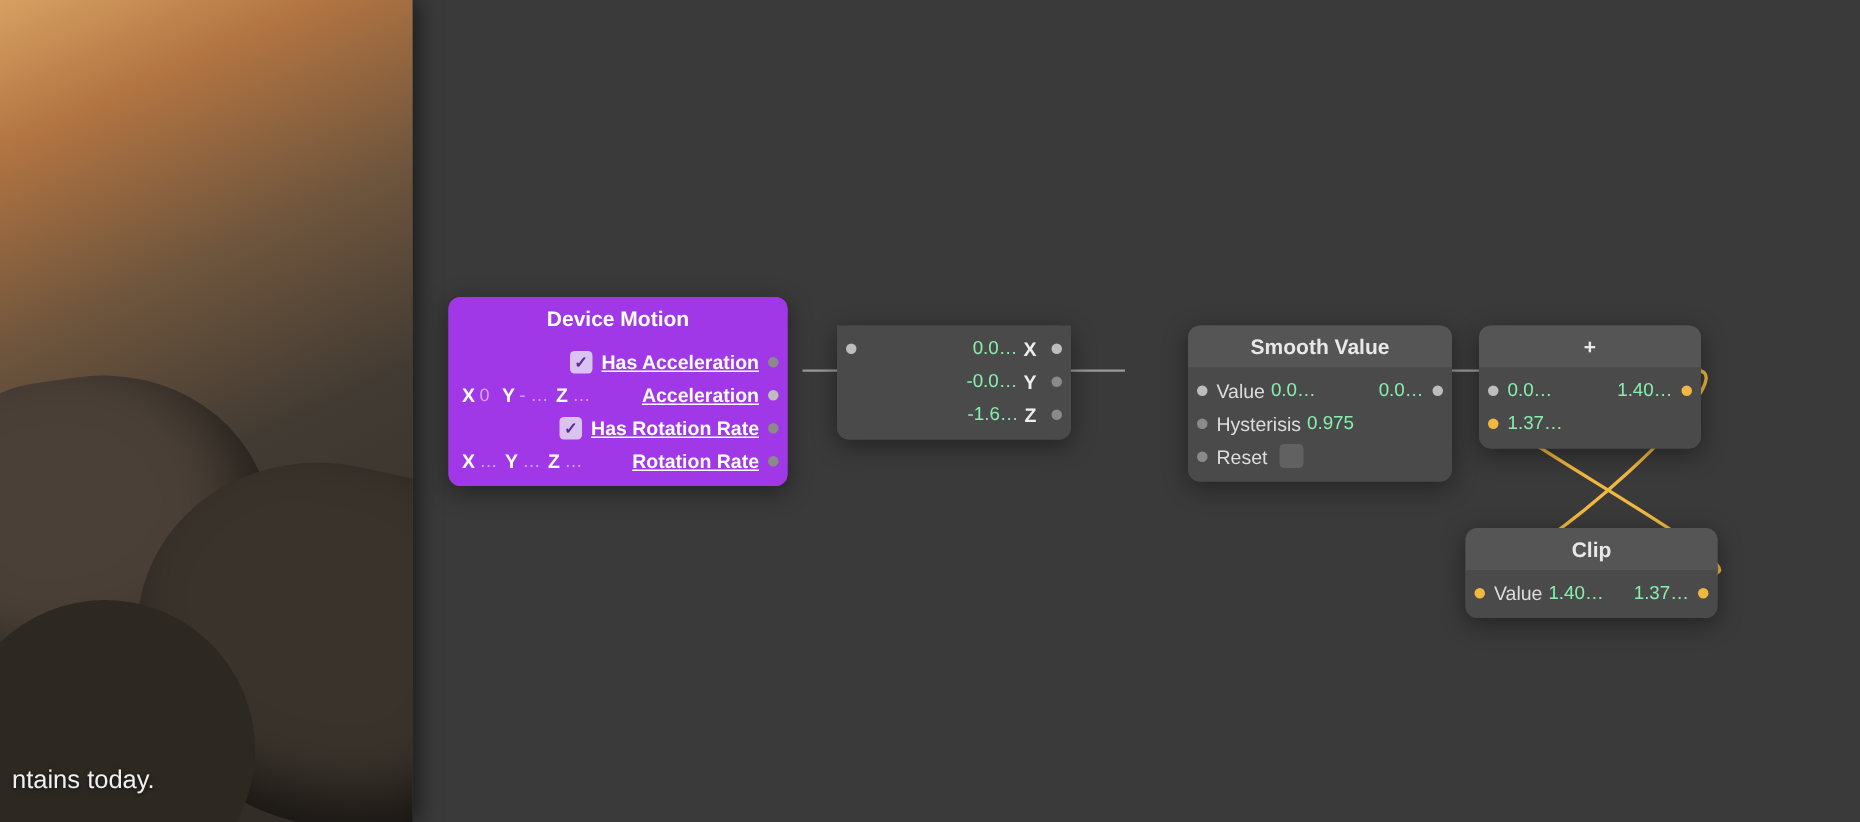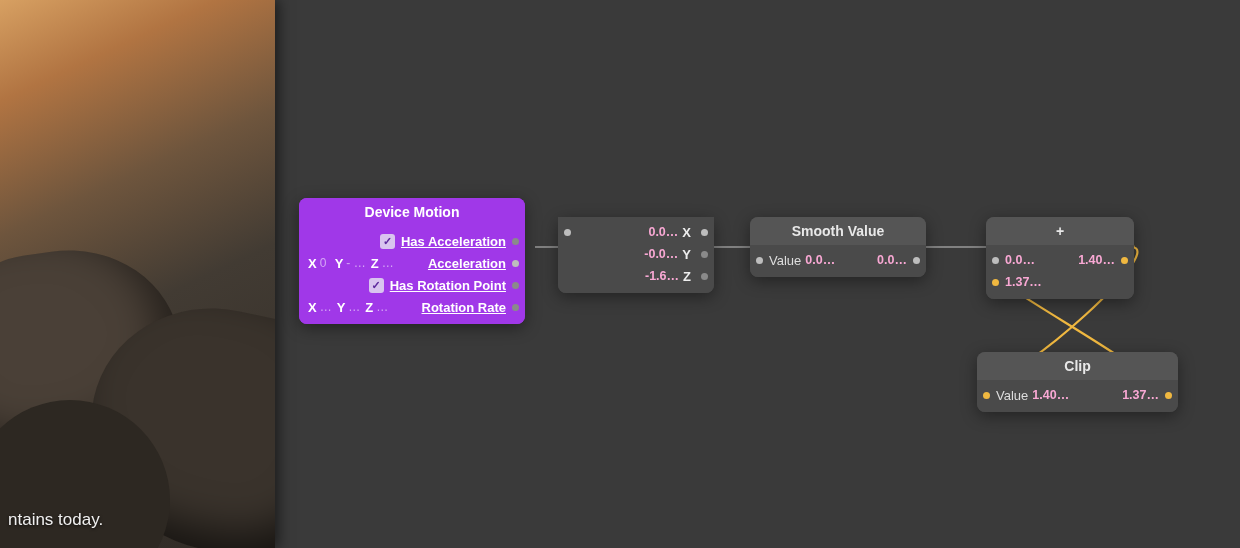--- a/index.html
+++ b/index.html
@@ -123,21 +123,21 @@
   }
   .plain .node-header {
     background: #555;
     color: #e8e8e8;
   }
   .plain .node-body {
     background: #4a4a4a;
     border-radius: 0 0 8px 8px;
   }
   .plain .label { color:#ddd; margin-right:4px; }
-  .plain .value { color:#f9a8d4; font-size:12.5px;font-weight:bold; }
+  .plain .value { color:#86efac; font-size:12.5px; }
   .plain .axis-out { font-weight:700; color:#eee; margin:0 4px; }
 
   .reset-btn {
     width:16px; height:16px; border-radius:3px;
     background:#616161; display:inline-block; margin-left:4px;
   }
 
   .max-input {
     width: 46px;
     height: 18px;
@@ -204,21 +204,21 @@
         <span class="axis-val">- …</span>
         <span class="axis-label">Z</span>
         <span class="axis-val">…</span>
         <div class="spacer"></div>
         <span class="row-label">Acceleration</span>
         <span class="port port-right"></span>
       </div>
       <div class="node-row">
         <div class="spacer"></div>
         <span class="checkbox">✓</span>
-        <span class="row-label">Has Rotation Point</span>
+        <span class="row-label">Has Rotation Rate</span>
         <span class="port dim port-right"></span>
       </div>
       <div class="node-row">
         <span class="axis-label">X</span>
         <span class="axis-val">…</span>
         <span class="axis-label">Y</span>
         <span class="axis-val">…</span>
         <span class="axis-label">Z</span>
         <span class="axis-val">…</span>
         <div class="spacer"></div>
@@ -245,31 +245,43 @@
       </div>
       <div class="node-row">
         <div class="spacer"></div>
         <span class="value">-1.6…</span>
         <span class="axis-out">Z</span>
         <span class="port dim port-right"></span>
       </div>
     </div>
   </div>
 
-  <div class="node plain" style="left:750px; top:217px; width:176px;">
+  <div class="node plain" style="left:792px; top:217px; width:176px;">
     <div class="node-header">Smooth Value</div>
     <div class="node-body">
       <div class="node-row">
         <span class="port port-left"></span>
         <span class="label">Value</span>
         <span class="value">0.0…</span>
         <div class="spacer"></div>
         <span class="value">0.0…</span>
         <span class="port port-right"></span>
       </div>
+      <div class="node-row">
+        <span class="port dim port-left"></span>
+        <span class="label">Hysterisis</span>
+        <span class="value">0.975</span>
+        <div class="spacer"></div>
+      </div>
+      <div class="node-row">
+        <span class="port dim port-left"></span>
+        <span class="label">Reset</span>
+        <span class="reset-btn"></span>
+        <div class="spacer"></div>
+      </div>
     </div>
   </div>
 
   <div class="node plain" style="left:986px; top:217px; width:148px;">
     <div class="node-header">+</div>
     <div class="node-body">
       <div class="node-row">
         <span class="port port-left"></span>
         <span class="value">0.0…</span>
         <div class="spacer"></div>
@@ -277,21 +289,21 @@
         <span class="port port-right" style="background:#f0b840"></span>
       </div>
       <div class="node-row">
         <span class="port port-left" style="background:#f0b840"></span>
         <span class="value">1.37…</span>
         <div class="spacer"></div>
       </div>
     </div>
   </div>
 
-  <div class="node plain" style="left:977px; top:352px; width:201px;">
+  <div class="node plain" style="left:977px; top:352px; width:168px;">
     <div class="node-header">Clip</div>
     <div class="node-body">
       <div class="node-row">
         <span class="port port-left" style="background:#f0b840"></span>
         <span class="label">Value</span>
         <span class="value">1.40…</span>
         <div class="spacer"></div>
         <span class="value">1.37…</span>
         <span class="port port-right" style="background:#f0b840"></span>
       </div>

